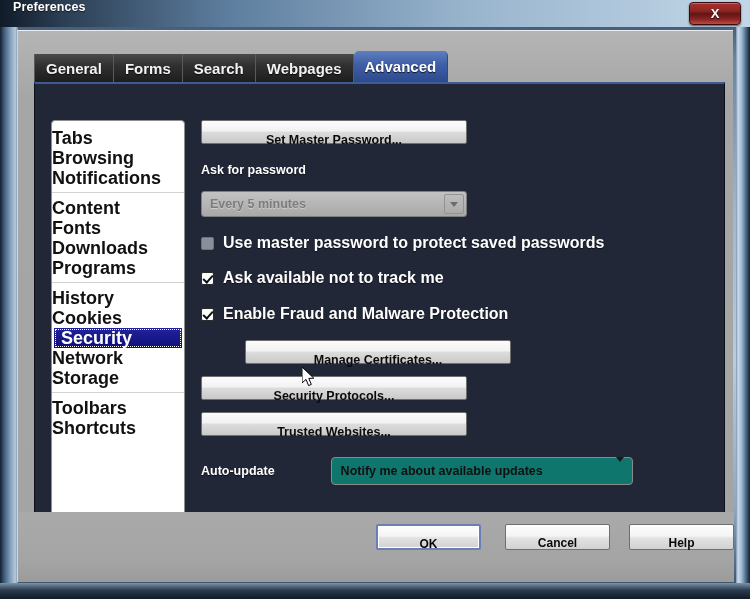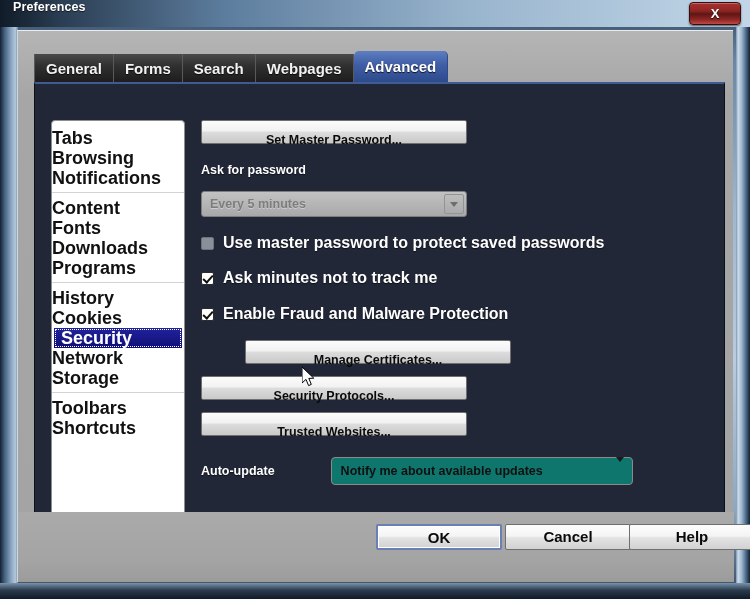--- a/index.html
+++ b/index.html
@@ -271,32 +271,32 @@
   
   #buttonbar {
     position: absolute;
     left: 0; bottom: 0;
     width: 716px; height: 70px;
     background: linear-gradient(180deg,#aaaaaa 0%,#a4a4a4 70%,#9b9b9b 100%);
   }
   .dlg-button {
     position: absolute;
     top: 12px;
-    width: 126px; height: 26px;
+    width: 105px; height: 26px;
     background: linear-gradient(180deg,#fdfdfd 0%,#f4f4f4 46%,#e2e2e2 54%,#d2d2d2 100%);
     border: 1px solid #6f6f6f;
     border-radius: 2px;
     color: #0a0a0a;
-    font-size: 15px;
+    font-size: 12px;
     font-weight: bold;
     font-family: "Liberation Sans", sans-serif;
     cursor: pointer;
     line-height: 24px;
     text-align: center;
-    padding: 0;
+    padding: 6px;
   }
   .dlg-button.default {
     border: 2px solid #6b7fb5;
     box-shadow: inset 0 0 0 1px #ffffff;
   }
 
   
   #mouse-cursor {
     position: absolute;
     left: 267px; top: 283px;
@@ -384,21 +384,21 @@
         <div style="margin-top:17px;">
           <div class="checkrow">
             <span class="checkbox unchecked-disabled"></span>
             <span class="checklabel">Use master password to protect saved passwords</span>
           </div>
         </div>
 
         <div style="margin-top:17px;">
           <div class="checkrow">
             <span class="checkbox checked"></span>
-            <span class="checklabel">Ask minutes not to track me</span>
+            <span class="checklabel">Ask available not to track me</span>
           </div>
         </div>
 
         <div style="margin-top:18px;">
           <div class="checkrow">
             <span class="checkbox checked"></span>
             <span class="checklabel">Enable Fraud and Malware Protection</span>
           </div>
         </div>
 

